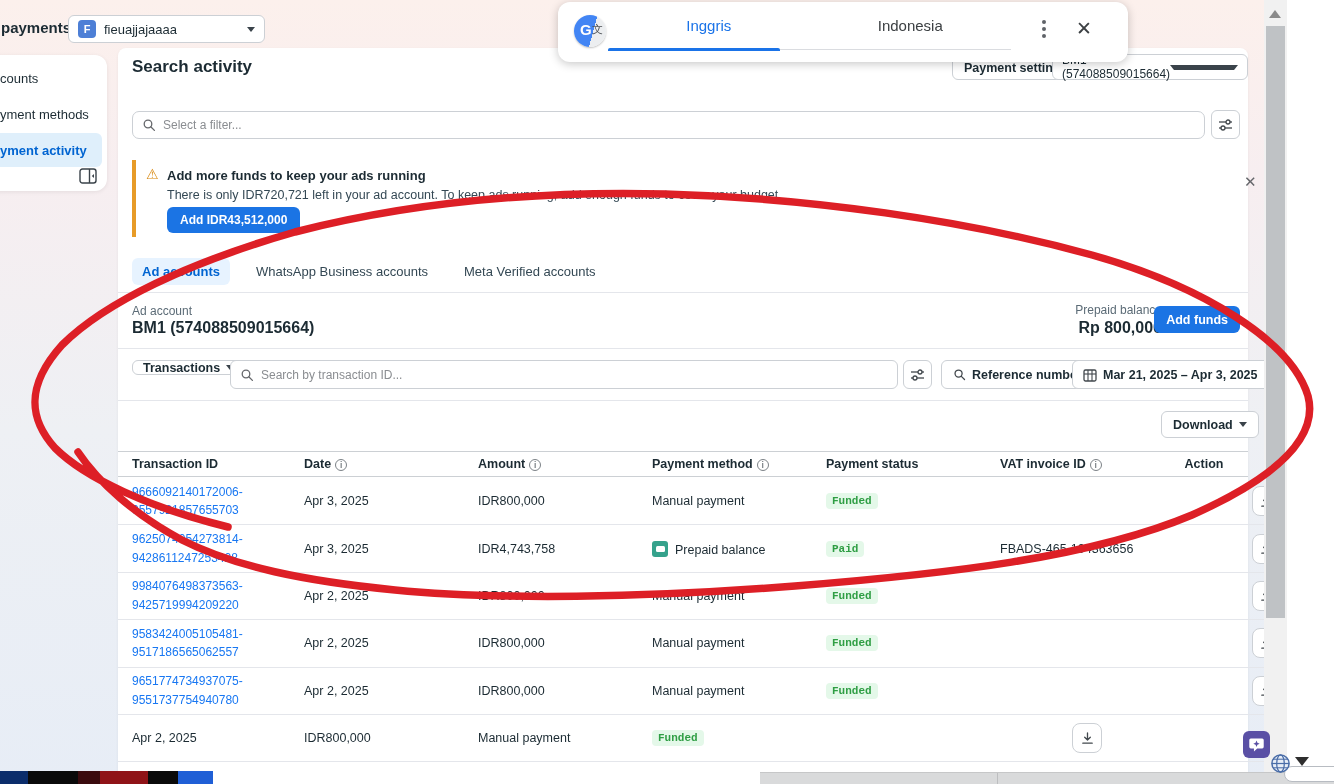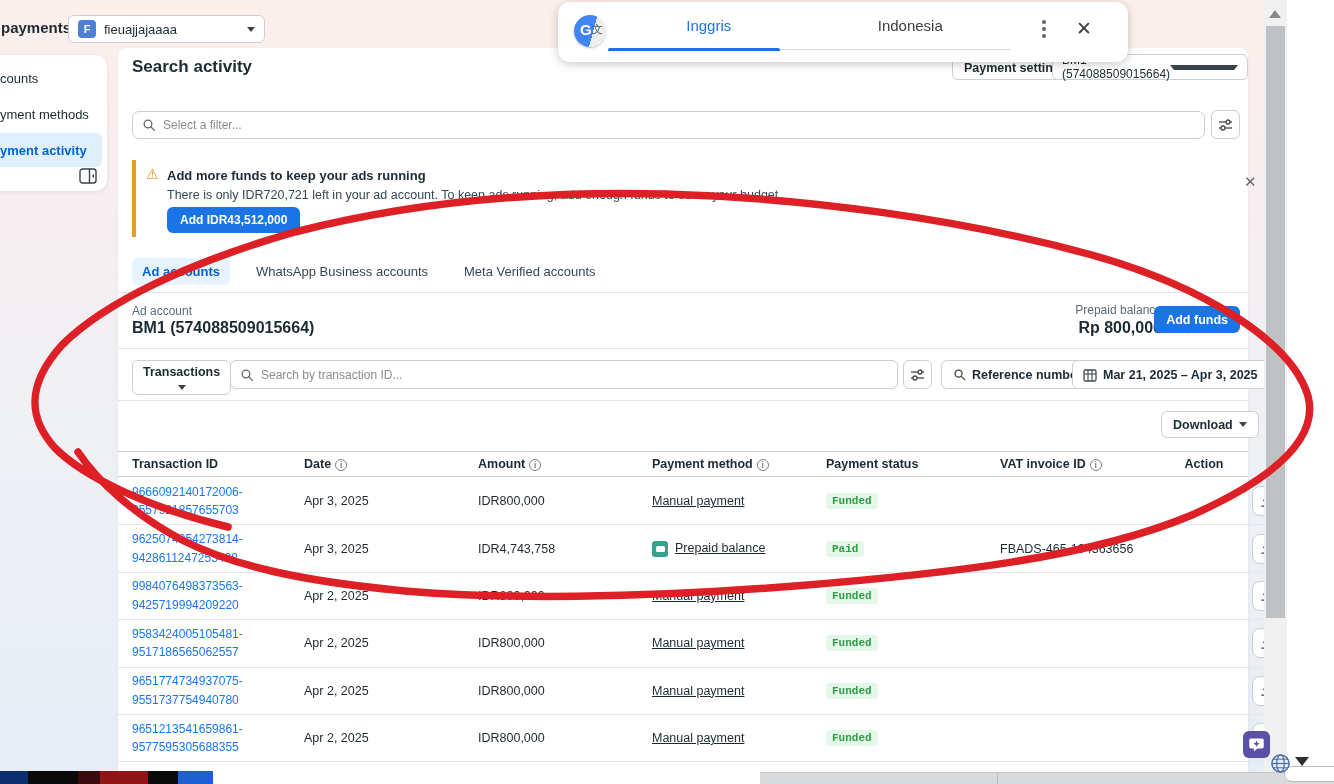--- a/index.html
+++ b/index.html
@@ -77,41 +77,41 @@
 
   
   .acct-label { position:absolute; left:14px; top:256px; font-size:12px; color:#5b6b76; }
   .acct-name { position:absolute; left:14px; top:271px; font-size:16px; font-weight:700; }
   .bal-wrap { position:absolute; right:86px; top:255px; text-align:right; }
   .bal-label { font-size:12px; color:#5b6b76; }
   .bal-value { font-size:16px; font-weight:700; margin-top:2px; }
   .add-funds { position:absolute; right:8px; top:258px; height:27px; padding:0 12px; font-size:12.5px; }
 
   
-  .trans-btn { position:absolute; left:14px; top:312px; height:35px; padding:0 10px;flex-direction:column; }
+  .trans-btn { position:absolute; left:14px; top:312px; height:15px; padding:0 10px; }
   .search-input { left:112px; top:312px; width:668px; height:29px; }
   .tool-adj { left:785px; top:312px; }
   .ref-btn { position:absolute; left:823px; top:312px; height:29px; padding:0 11px; font-weight:600; }
   .date-btn { position:absolute; left:954px; top:312px; height:29px; padding:0 10px; font-weight:600; white-space:nowrap; }
   .download-btn { position:absolute; left:1043px; top:363px; height:27px; padding:0 11px; font-weight:600; }
 
   
   .thead { position:absolute; left:0; top:403px; width:1130px; height:26px; border-top:1px solid #ccd0d4;
     border-bottom:1px solid #ccd0d4; display:grid; grid-template-columns:172px 174px 174px 174px 174px 174px 1fr;
     align-items:center; padding:0 14px; font-size:12.5px; font-weight:700; }
   .thead .th { display:flex; align-items:flex-end; gap:4px; }
   .th.action { justify-content:center; }
   .info { display:inline-block; width:12px; height:12px; border:1px solid #7c8287; border-radius:50%;
     color:#7c8287; font-size:8.5px; line-height:11px; text-align:center; font-weight:700; }
   .tbody { position:absolute; left:0; top:430px; width:1255px; }
   .trow { display:grid; grid-template-columns:172px 174px 174px 174px 174px 174px 1fr; align-items:center;
     height:47.4px; padding:0 14px; border-bottom:1px solid #e4e6eb; font-size:12.5px; }
   .tx-link { color:#1877f2; font-size:12px; line-height:1.55; text-decoration:none; cursor:pointer; display:block; }
   .tx-link span { display:block; }
-  .method { display:flex; align-items:flex-start; gap:7px;text-decoration:underline; }
+  .method { display:flex; align-items:flex-end; gap:7px; }
   .pp-icon { width:16px; height:16px; border-radius:3px; background:#35a28c; display:inline-flex; align-items:center; justify-content:center; }
   .pp-inner { width:9px; height:6px; background:#fff; border-radius:1.5px; }
   .badge { display:inline-block; padding:2px 6px; border-radius:4px; background:#e4f8e9; color:#2f9e44;
     font-size:11px; font-weight:700;font-family:Liberation Mono, monospace; }
   .dl-btn { width:30px; height:30px; border:1px solid #ccd0d5; border-radius:8px; background:#fff;
     display:flex; align-items:center; justify-content:center; cursor:pointer; }
   .cell.action { display:flex; justify-content:center; }
 
   
   .right-strip { position:absolute; left:1287px; top:0; width:47px; height:784px; background:#fff; }
@@ -403,24 +403,20 @@
     <div class="cell action">
       <button class="dl-btn">
         <svg width="15" height="15" viewBox="0 0 16 16">
                 <path d="M8 2v7.2M5 6.6L8 9.6 11 6.6" fill="none" stroke="#42484d" stroke-width="1.4" stroke-linecap="round" stroke-linejoin="round"></path>
                 <path d="M3 13h10" stroke="#42484d" stroke-width="1.4" stroke-linecap="round"></path>
               </svg>
       </button>
     </div>
   </div>
         <div class="trow">
-    <a class="tx-link">
-      <span>9651213541659861-</span>
-      <span>9577595305688355</span>
-    </a>
     <div class="cell">Apr 2, 2025</div>
     <div class="cell">IDR800,000</div>
     <div class="cell method">
 
       <span>Manual payment</span>
     </div>
     <div class="cell">
       <span class="badge">Funded</span>
     </div>
     <div class="cell" style="min-height: 1px;"></div>

